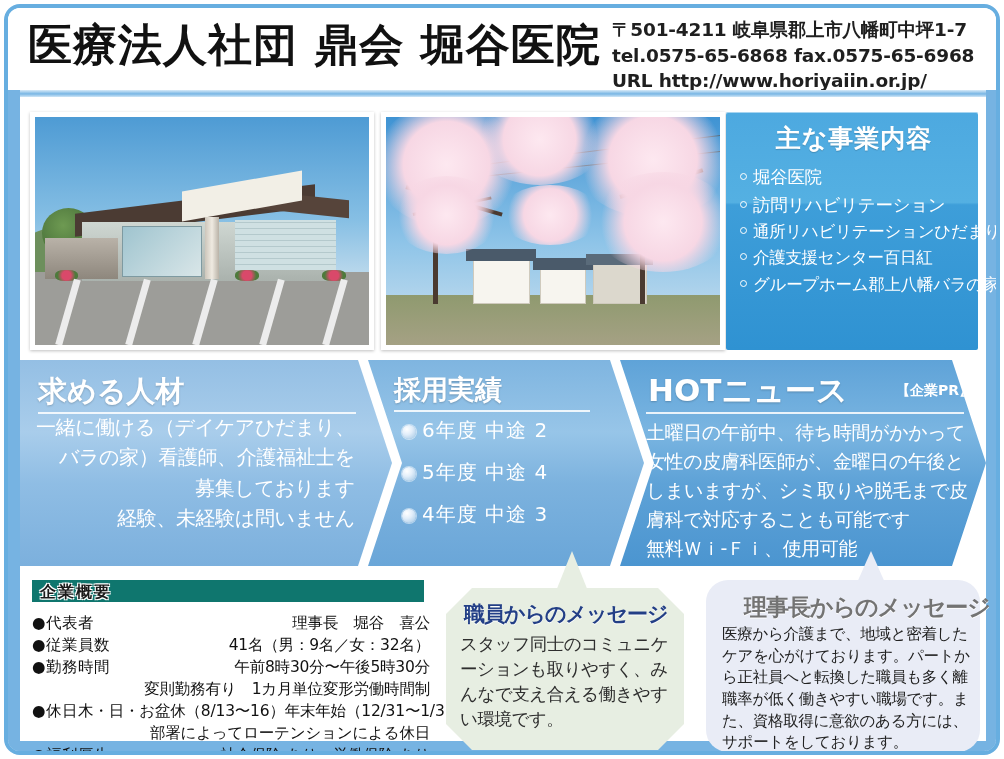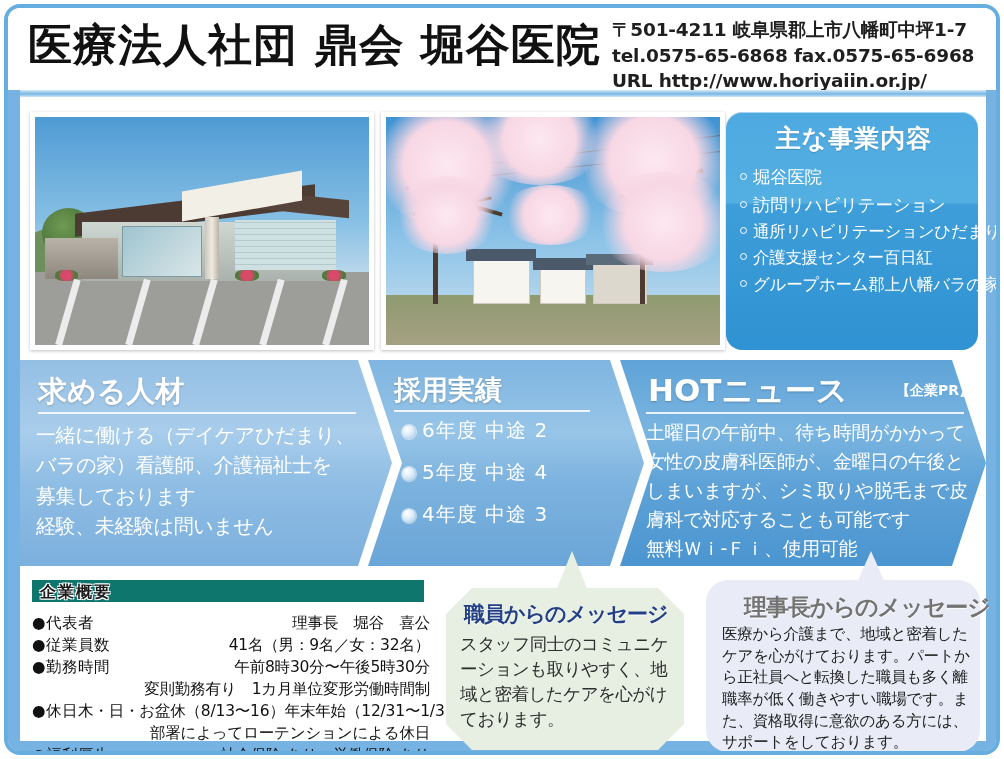--- a/index.html
+++ b/index.html
@@ -132,21 +132,21 @@
   .blossom { position:absolute; border-radius:50%;
              background: radial-gradient(circle,#fde8f0 0%, #f7d7e4 45%, rgba(247,215,228,0) 72%); }
   .branch  { position:absolute; background:#4a3a30; transform-origin: left center; }
   .wire    { position:absolute; height:1px; background:#5a5a5a; opacity:.7; }
 
   
   #services {
     position: absolute;
     right: 18px; top: 104px;
     width: 252px; height: 238px;
-    border-radius: 16px;
+    border-radius: 2px;
     background: linear-gradient(to bottom, #4da9e0 0%, #54b0e2 38%, #3e9ed9 39%, #2f92d2 100%);
     box-shadow: inset 0 1px 0 rgba(255,255,255,.5);
     padding: 10px 10px 0 14px;
   }
   #services-title {
     text-align: center;
     font-size: 25px;
     font-weight: 700;
     color: #ffffff;
     letter-spacing: 1px;
@@ -212,21 +212,21 @@
     position: absolute;
     font-size: 20px;
     line-height: 1.52;
     color: #ffffff;
     white-space: nowrap;
     letter-spacing: -0.4px;
   }
 
   #b1-title { left: 18px; top: 12px; font-size: 29px; }
   #b1-rule  { left: 18px; top: 52px; width: 318px; }
-  #b1-body  { left: 16px; top: 60px; }
+  #b1-body  { left: 16px; top: 52px; text-align: right; }
 
   #b2-title { left: 26px; top: 12px; font-size: 27px; }
   #b2-rule  { left: 26px; top: 50px; width: 196px; }
   #b2-list  { position:absolute; left: 34px; top: 60px; }
   .hire-row {
     font-size: 20px;
     color: #ffffff;
     line-height: 1;
     margin-bottom: 22px;
     white-space: nowrap;
@@ -521,21 +521,21 @@
           <div class="ov-label">●福利厚生</div>
           <div class="ov-value">社会保険 あり　労働保険 あり</div>
         </div>
 
       </div>
     </div>
 
     <div id="msg-staff-tail"></div>
     <div id="msg-staff">
       <div id="msg-staff-title">職員からのメッセージ</div>
-      <div id="msg-staff-body">スタッフ同士のコミュニケーションも取りやすく、地域と密着したケアを心がけております。</div>
+      <div id="msg-staff-body">スタッフ同士のコミュニケーションも取りやすく、みんなで支え合える働きやすい環境です。</div>
     </div>
 
     <div id="msg-director-tail"></div>
     <div id="msg-director">
       <div id="msg-director-title">理事長からのメッセージ</div>
       <div id="msg-director-body">医療から介護まで、地域と密着したケアを心がけております。パートから正社員へと転換した職員も多く離職率が低く働きやすい職場です。また、資格取得に意欲のある方には、サポートをしております。</div>
     </div>
 
   </div>
 </div>

